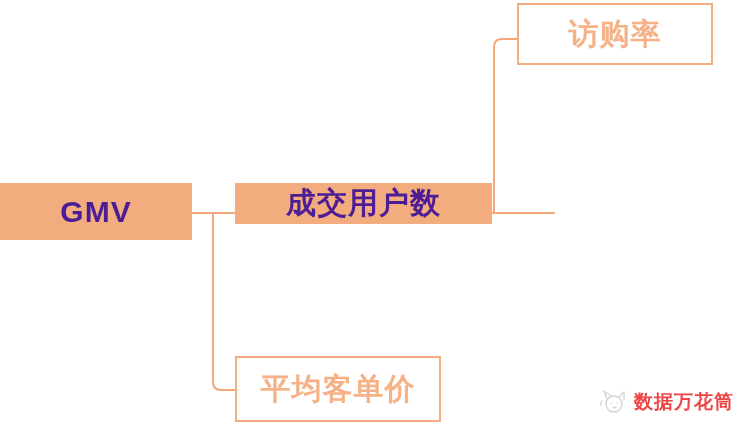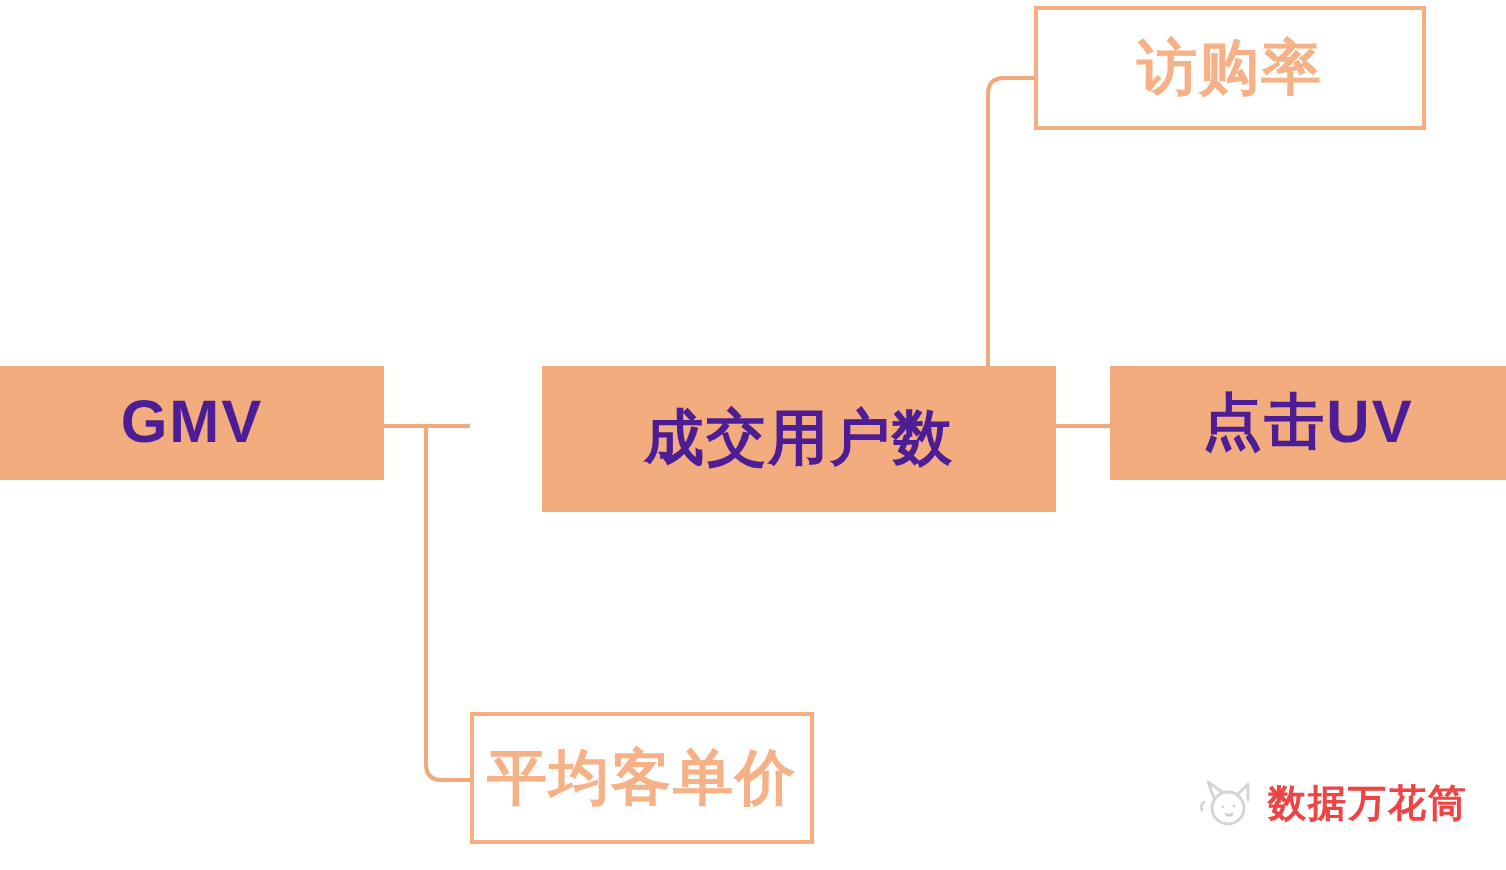--- a/index.html
+++ b/index.html
@@ -38,24 +38,24 @@
     background: #F3AC7D;
     color: #4c1d95;
     border: none;
   }
   .node.outlined {
     background: #ffffff;
     border: 2px solid #F5AE80;
     color: #F6B286;
   }
   .node-gmv            { left: 0;   top: 183px; width: 192px; height: 57px; }
-  .node-paying-users   { left: 235px; top: 183px; width: 257px; height: 73px; margin-left: 36px; }
+  .node-paying-users   { left: 235px; top: 183px; width: 257px; height: 41px; }
   .node-click-uv       { left: 555px; top: 183px; width: 198px; height: 57px; }
   .node-visit-rate     { left: 517px; top: 3px;   width: 196px; height: 62px; }
-  .node-avg-order      { left: 235px; top: 356px; width: 172px; height: 66px; }
+  .node-avg-order      { left: 235px; top: 356px; width: 206px; height: 66px; }
 
   .watermark {
     position: absolute;
     left: 598px;
     top: 387px;
     display: flex;
     align-items: center;
     gap: 6px;
     color: #ef4444;
     font-size: 19px;
@@ -87,23 +87,20 @@
   </div>
 
   <div class="node filled node-paying-users">
     <span>成交用户数</span>
   </div>
 
   <div class="node outlined node-visit-rate">
     <span>访购率</span>
   </div>
 
-  <div class="node filled node-click-uv">
-    <span>点击UV</span>
-  </div>
 
   <div class="node outlined node-avg-order">
     <span>平均客单价</span>
   </div>
 
   <div class="watermark">
     <svg width="30" height="30" viewBox="0 0 30 30" xmlns="http://www.w3.org/2000/svg" fill="none" stroke="#d4d4d4" stroke-width="1.4" stroke-linecap="round" stroke-linejoin="round">
 
       <circle cx="16" cy="17" r="8"></circle>
       <path d="M9 12 L6 4 L13 9"></path>

